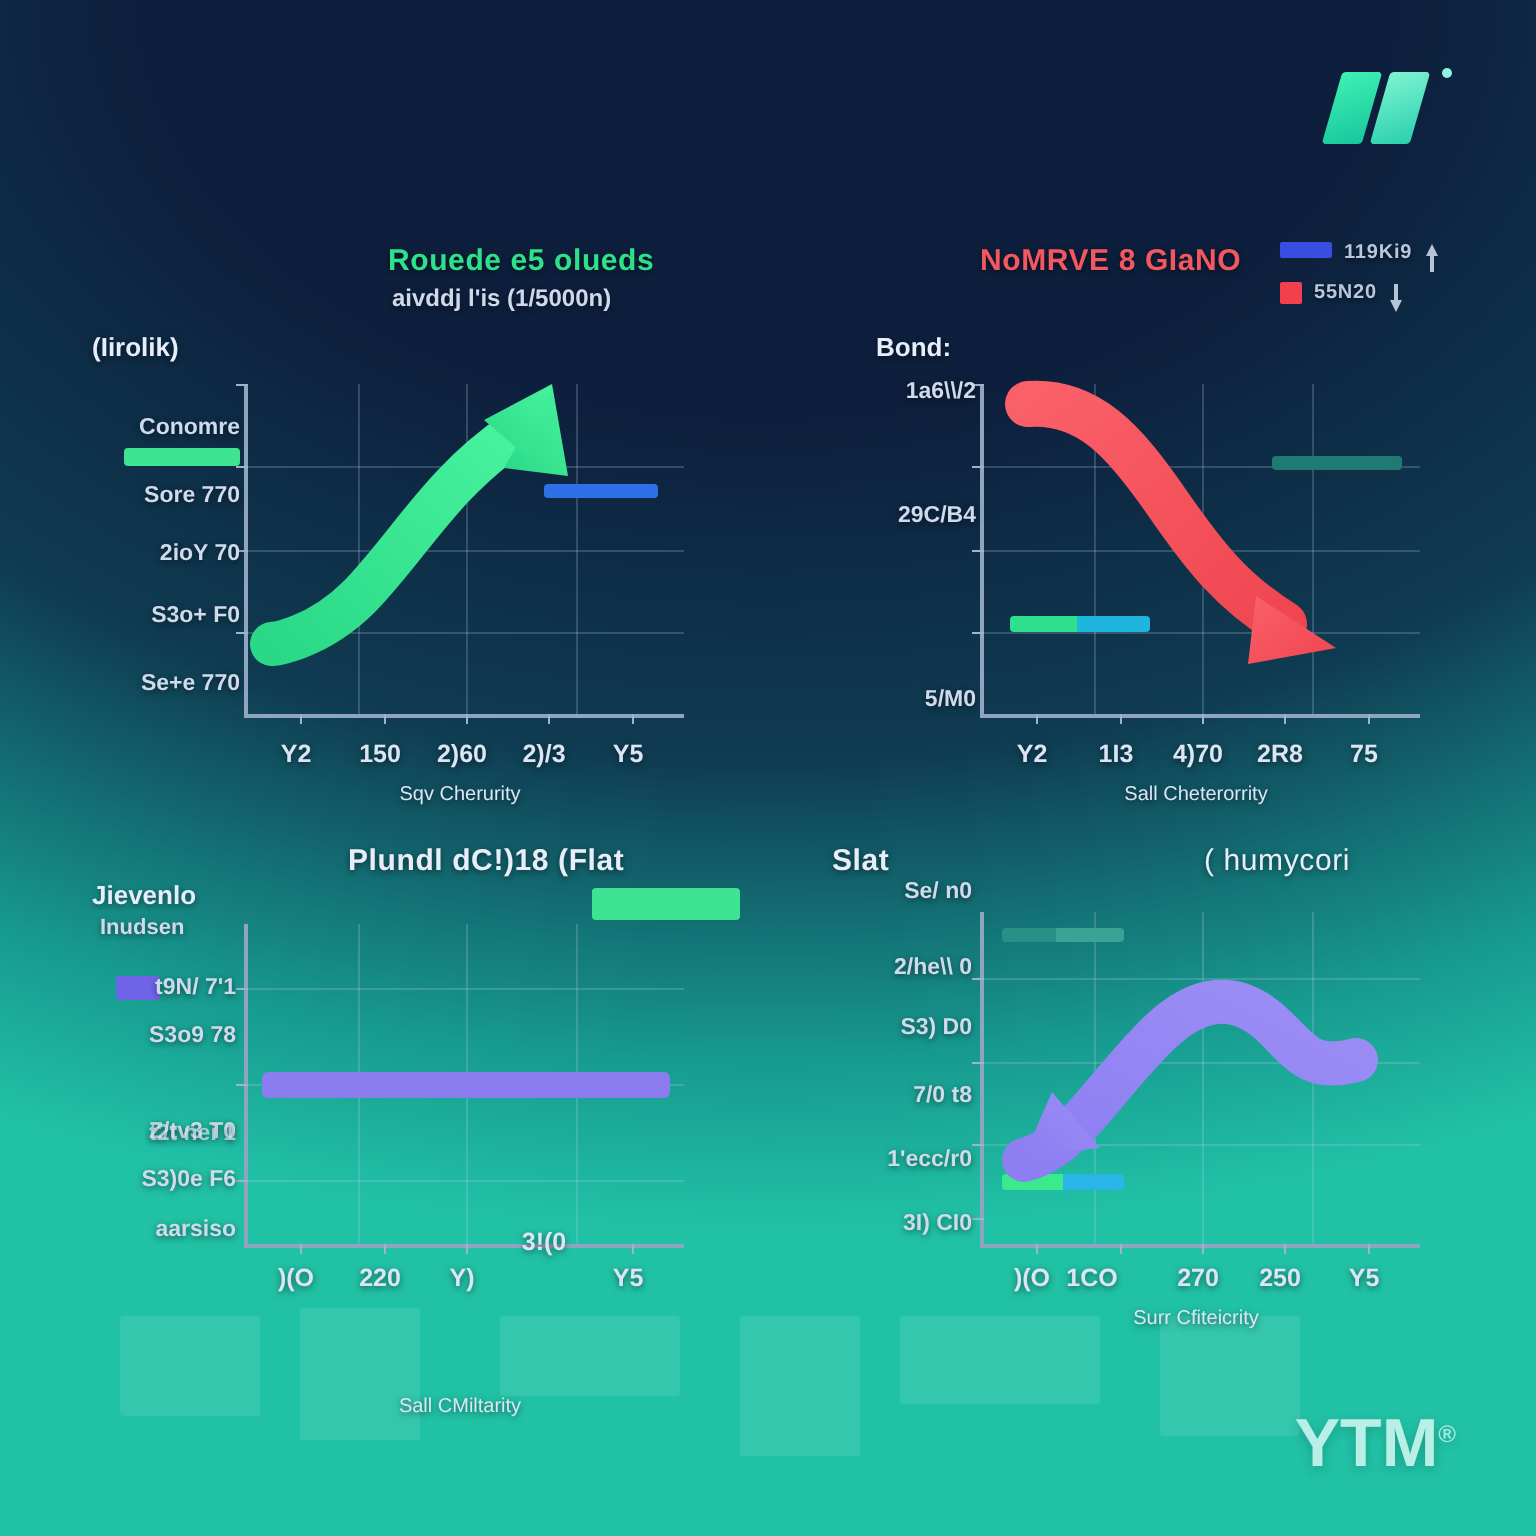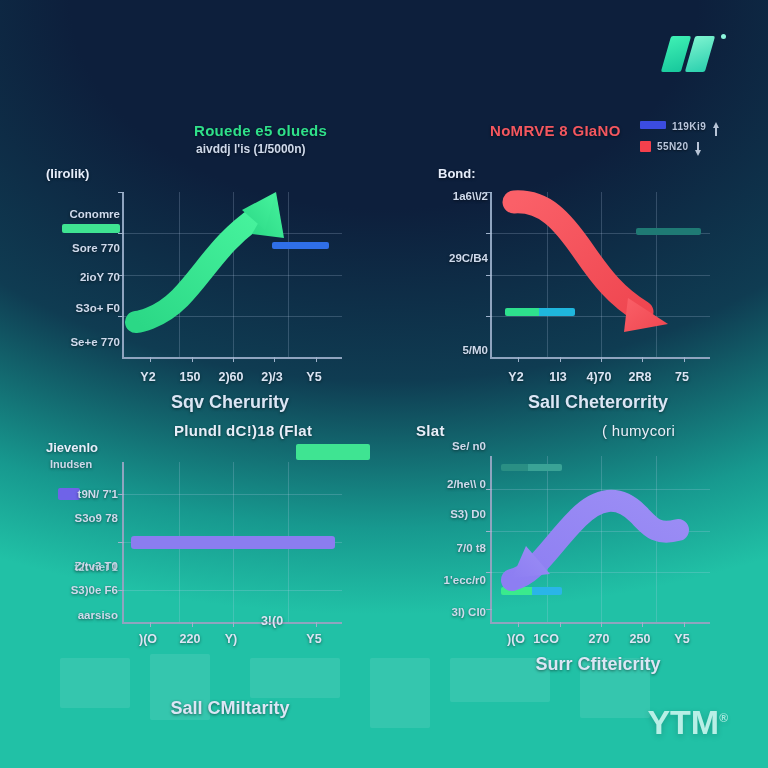--- a/index.html
+++ b/index.html
@@ -72,22 +72,22 @@
     position:absolute;font-size:12.5px;font-weight:bold;color:#dbe5f4;
     transform:translateX(-50%);white-space:nowrap;
     text-shadow:0 1px 3px rgba(0,0,0,.5);
   }
   .ylab{
     position:absolute;font-size:11.5px;font-weight:bold;color:#cfdaec;
     transform:translateY(-50%);white-space:nowrap;text-align:right;
     text-shadow:0 1px 3px rgba(0,0,0,.5);
   }
   .xaxis-caption{
-    position:absolute;font-size:18px;color:#dbe6f5;white-space:nowrap;
-    transform:translateX(-50%);text-shadow:0 1px 3px rgba(0,0,0,.5);font-weight:bold;
+    position:absolute;font-size:10px;color:#dbe6f5;white-space:nowrap;
+    transform:translateX(-50%);text-shadow:0 1px 3px rgba(0,0,0,.5);
   }
 
   .legend{position:absolute;display:flex;flex-direction:column;gap:4px;}
   .legend-row{display:flex;align-items:flex-start;gap:6px;}
   .swatch{width:26px;height:8px;border-radius:1px;display:inline-block;}
   .legend-text{font-size:10px;font-weight:bold;color:#b9c6dc;letter-spacing:.4px;
     text-shadow:0 1px 2px rgba(0,0,0,.5);}
   .legend-icon{width:8px;height:16px;opacity:.85;}
 
   .bar-marker{position:absolute;border-radius:2px;}

